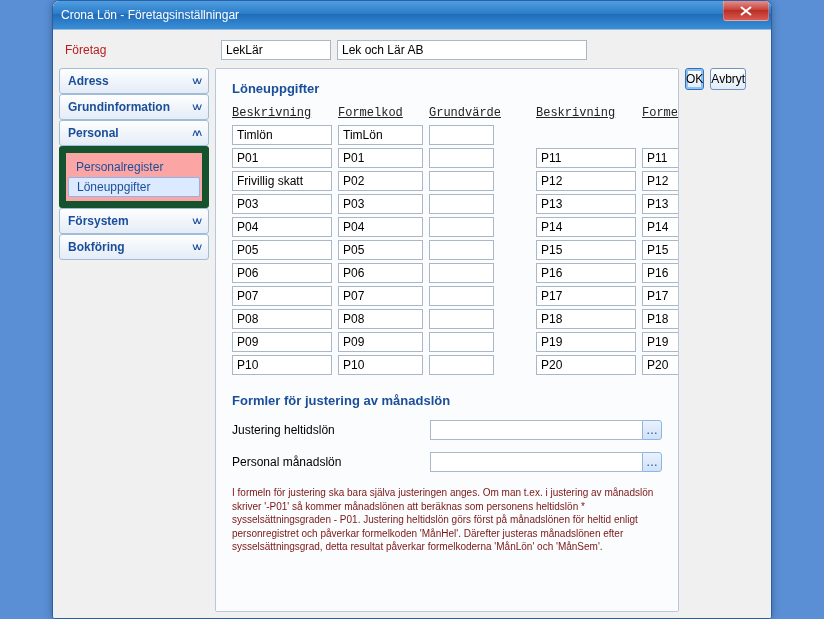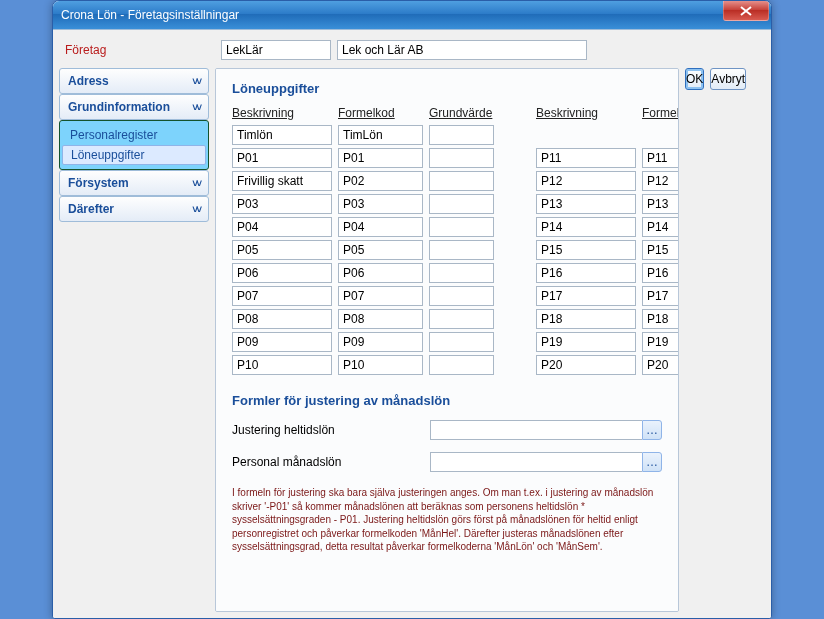--- a/index.html
+++ b/index.html
@@ -13,30 +13,30 @@
   .client { flex: 1; background: #f0f0f0; border-top: 1px solid #9fbcd9; padding: 6px; display: flex; flex-direction: column; gap: 6px; }
   .toprow { display: flex; align-items: center; gap: 6px; padding: 4px 6px 2px; }
   .toprow .lbl { width: 150px; color: #b91c1c; }
   .tinput { height: 20px; border: 1px solid #a9b7c6; background: #fff; padding: 0 4px; }
   .tinput.code { width: 110px; }
   .tinput.name { width: 250px; }
   .body { flex:1; display: flex; gap: 6px; min-height: 0; }
   .sidebar { width: 150px; display: flex; flex-direction: column; }
   .navhead { height: 26px; background: linear-gradient(#fefefe,#e4ecf7); border: 1px solid #9fbcd9; border-radius: 3px; display: flex; align-items: center; justify-content: space-between; padding: 0 8px; color: #1a4e9a; font-weight: bold; cursor: pointer; }
   .navhead .chev { color: #1a4e9a; font-size: 10px; letter-spacing: -2px; }
-  .navsub { border: 1px solid #14532d; border-radius: 3px; background: #7dd3fc; padding: 4px 0; }
+  .navsub { border: 7px solid #14532d; border-radius: 3px; background: #fca5a5; padding: 4px 0; }
   .navitem { padding: 3px 10px; color: #1a4e9a; cursor: pointer; }
   .navitem.sel { background: #dceaff; border: 1px solid #8fb4e8; margin: 0 2px; border-radius: 2px; padding: 2px 8px; }
   .main { flex: 1; border: 1px solid #b8c7d9; background: #fbfcfd; border-radius: 2px; padding: 12px 16px; overflow: auto; }
   .rightcol { width: 80px; display: flex; gap: 6px; }
   .btn { height: 22px; border: 1px solid #6f94c4; border-radius: 3px; background: linear-gradient(#fdfefe,#e2ecf7); cursor: pointer; }
   .btn.primary { border: 1px solid #2e6fbf; box-shadow: 0 0 0 2px #8ec2f0 inset; }
   .section-title { color: #1a4e9a; font-weight: bold; font-size: 13px; margin-bottom: 10px; }
   .grid { display: grid; grid-template-columns: 100px 85px 65px 30px 100px 85px 65px; column-gap: 6px; row-gap: 3px; align-items: center; }
-  .colhead { color: #222; text-decoration: underline; padding-bottom: 2px; }
+  .colhead { color: #222; text-decoration: underline; padding-bottom: 2px; font-family: Liberation Mono, monospace; }
   .cell { height: 20px; border: 1px solid #a9b7c6; background: #fff; padding: 1px 4px; font-size: 12px; display: flex; align-items: center; }
   .spacer { }
   .subsection { margin-top: 18px; }
   .formrow { display: flex; align-items: center; margin-top: 12px; gap: 8px; }
   .formrow .flab { width: 190px; }
   .combo { flex: 1; max-width: 300px; display: flex; }
   .combo .tinput { flex: 1; border-right: none; }
   .combo .drop { width: 20px; height: 20px; border: 1px solid #8fb4e8; background: linear-gradient(#eaf2fc,#cfe2f7); display:flex; align-items:center; justify-content:center; color:#1a4e9a; font-size:10px; cursor:pointer; border-radius:0 3px 3px 0;}
   .helptext { margin-top: 14px; color: #7a1616; font-size: 10px; line-height: 1.35; max-width: 520px; }
 </style>
@@ -66,34 +66,38 @@
 
       <div class="sidebar">
         <div class="navhead">
           <span>Adress</span>
           <span class="chev">˅˅</span>
         </div>
         <div class="navhead">
           <span>Grundinformation</span>
           <span class="chev">˅˅</span>
         </div>
+        <div class="navhead">
+          <span>Personal</span>
+          <span class="chev">˄˄</span>
+        </div>
         <div class="navsub">
           <div class="navitem">
             <span>Personalregister</span>
           </div>
           <div class="navitem sel">
             <span>Löneuppgifter</span>
           </div>
         </div>
         <div class="navhead">
           <span>Försystem</span>
           <span class="chev">˅˅</span>
         </div>
         <div class="navhead">
-          <span>Därefter</span>
+          <span>Bokföring</span>
           <span class="chev">˅˅</span>
         </div>
       </div>
 
       <div class="main">
         <div class="section-title">Löneuppgifter</div>
 
         <div class="grid" id="grid">
           <div class="colhead">Beskrivning</div>
           <div class="colhead">Formelkod</div>

